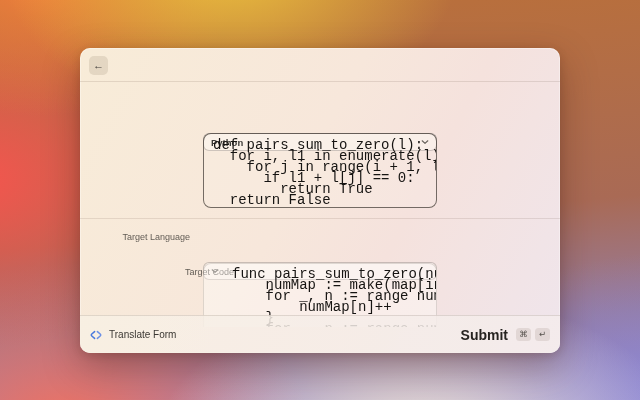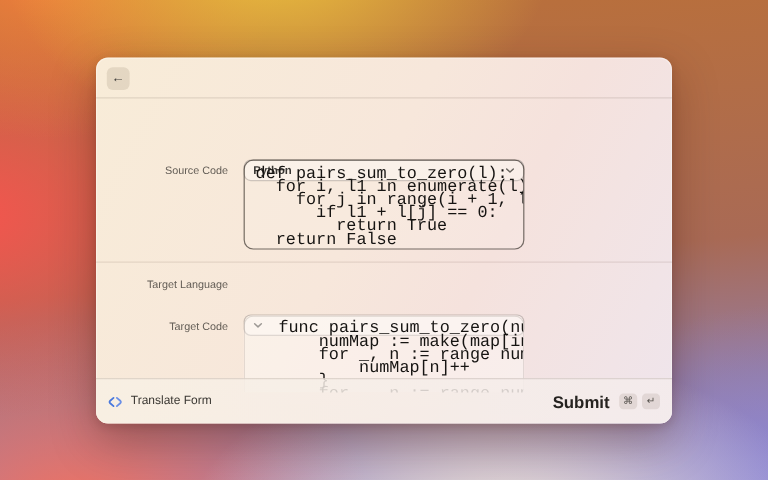--- a/index.html
+++ b/index.html
@@ -85,21 +85,21 @@
   .section-divider {
     position: absolute; left: 0; right: 0; top: 170px;
     border-top: 1px solid rgba(90, 70, 55, 0.13);
   }
 
   .row-source-language { top: 51px; }
   .label-source-language { top: 55px; }
   .label-source-code { top: 89px; }
   .row-target-language { top: 180px; }
   .label-target-language { top: 184px; }
-  .label-target-code { top: 219px; }
+  .label-target-code { top: 219px; margin-left: 44px; }
 
   .dialog-footer {
     position: absolute; left: 0; right: 0; bottom: 0; height: 38px;
     border-top: 1px solid rgba(90, 70, 55, 0.15);
     background: linear-gradient(90deg, rgba(248,240,228,0.85), rgba(244,236,236,0.85));
     display: flex; align-items: center;
     padding: 0 10px;
   }
   .footer-left { display: flex; align-items: center; gap: 7px; flex: 1; }
   .app-name { font-size: 10px; color: #3b3833; font-weight: 500; }
@@ -128,21 +128,20 @@
 
     <div class="control dropdown row-source-language">
       <span class="dropdown-value">Python</span>
       <span class="chevron">
         <svg width="8" height="8" viewBox="0 0 8 8">
             <path d="M1.2 2.8 L4 5.4 L6.8 2.8" fill="none" stroke="#55504a" stroke-width="1.2" stroke-linecap="round" stroke-linejoin="round"></path>
           </svg>
       </span>
     </div>
 
-    <div class="form-label label-source-code">Source Code</div>
     <div class="control code-box source-code-box">def pairs_sum_to_zero(l):
   for i, l1 in enumerate(l):
     for j in range(i + 1, len(l)):
       if l1 + l[j] == 0:
         return True
   return False</div>
 
     <div class="section-divider"></div>
 
     <div class="form-label label-target-language">Target Language</div>

